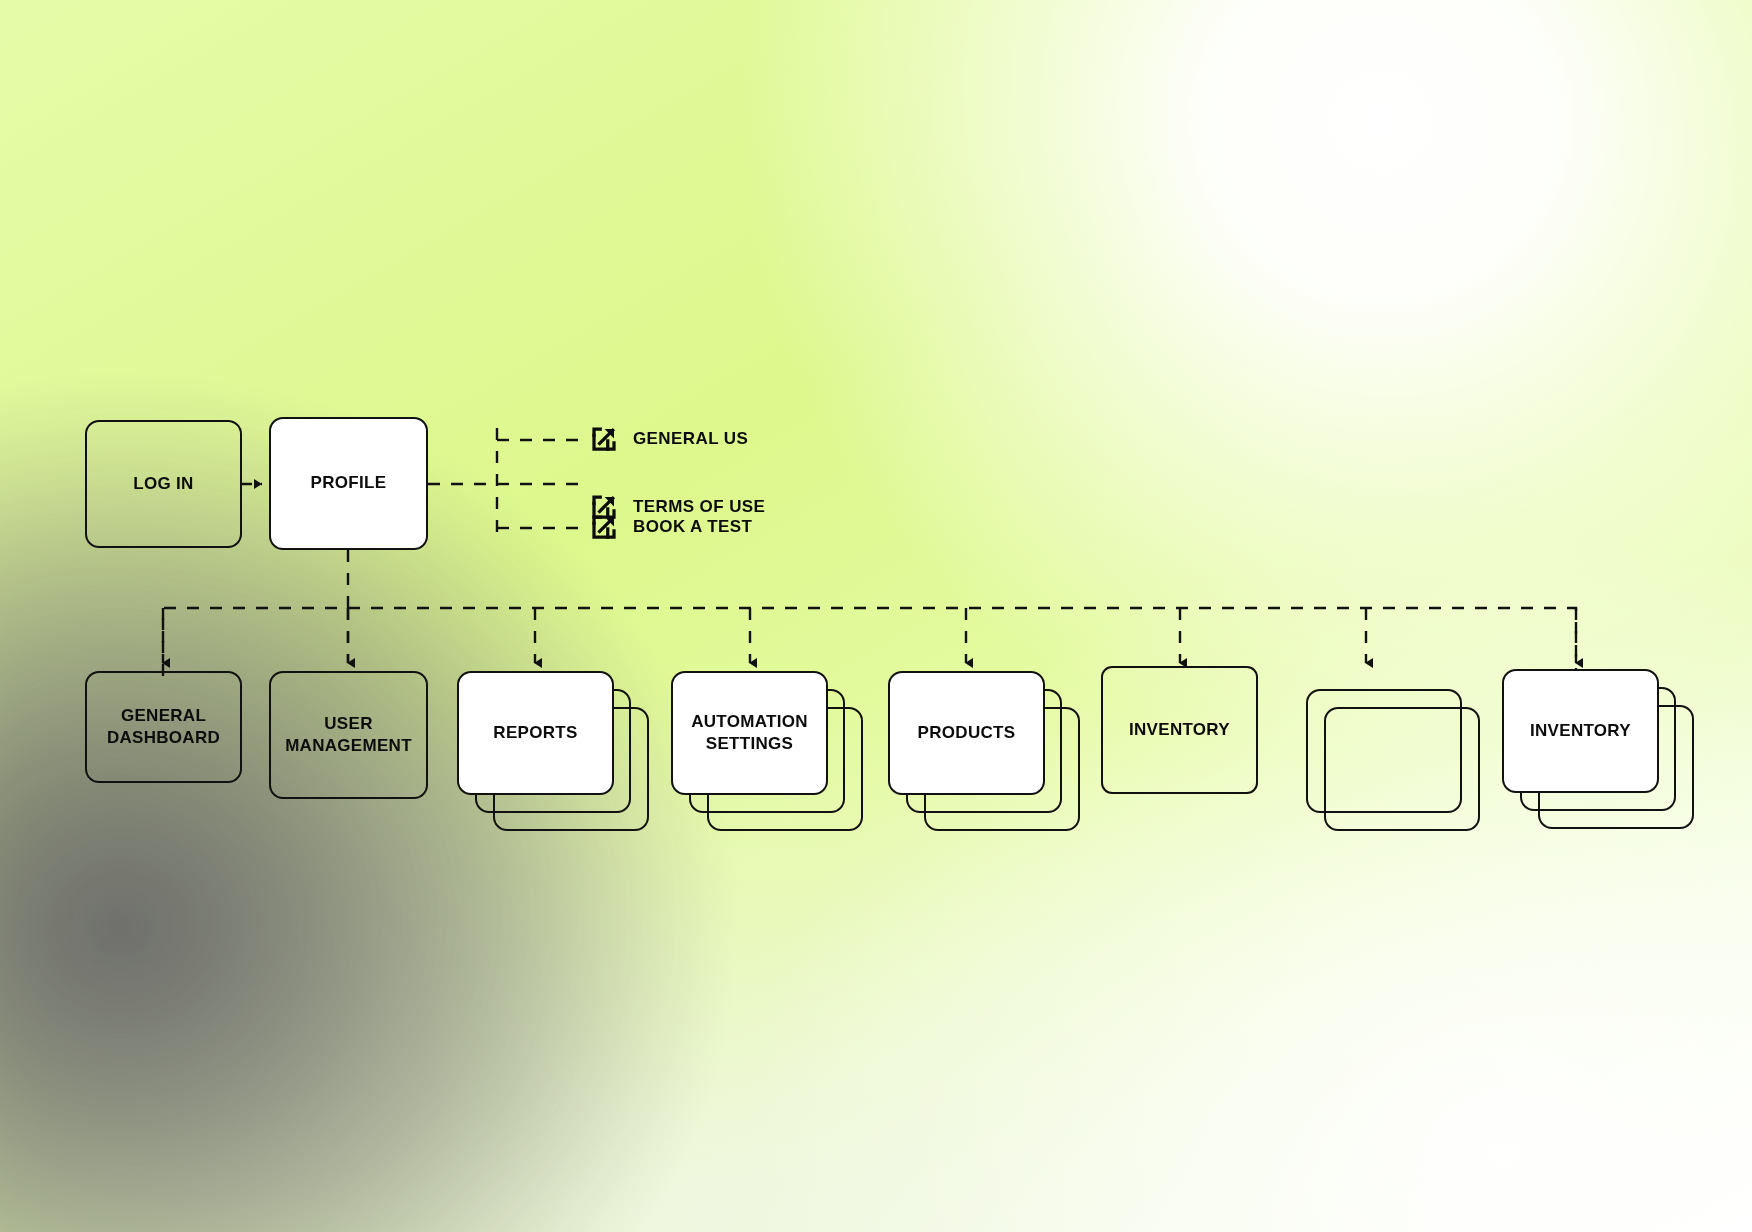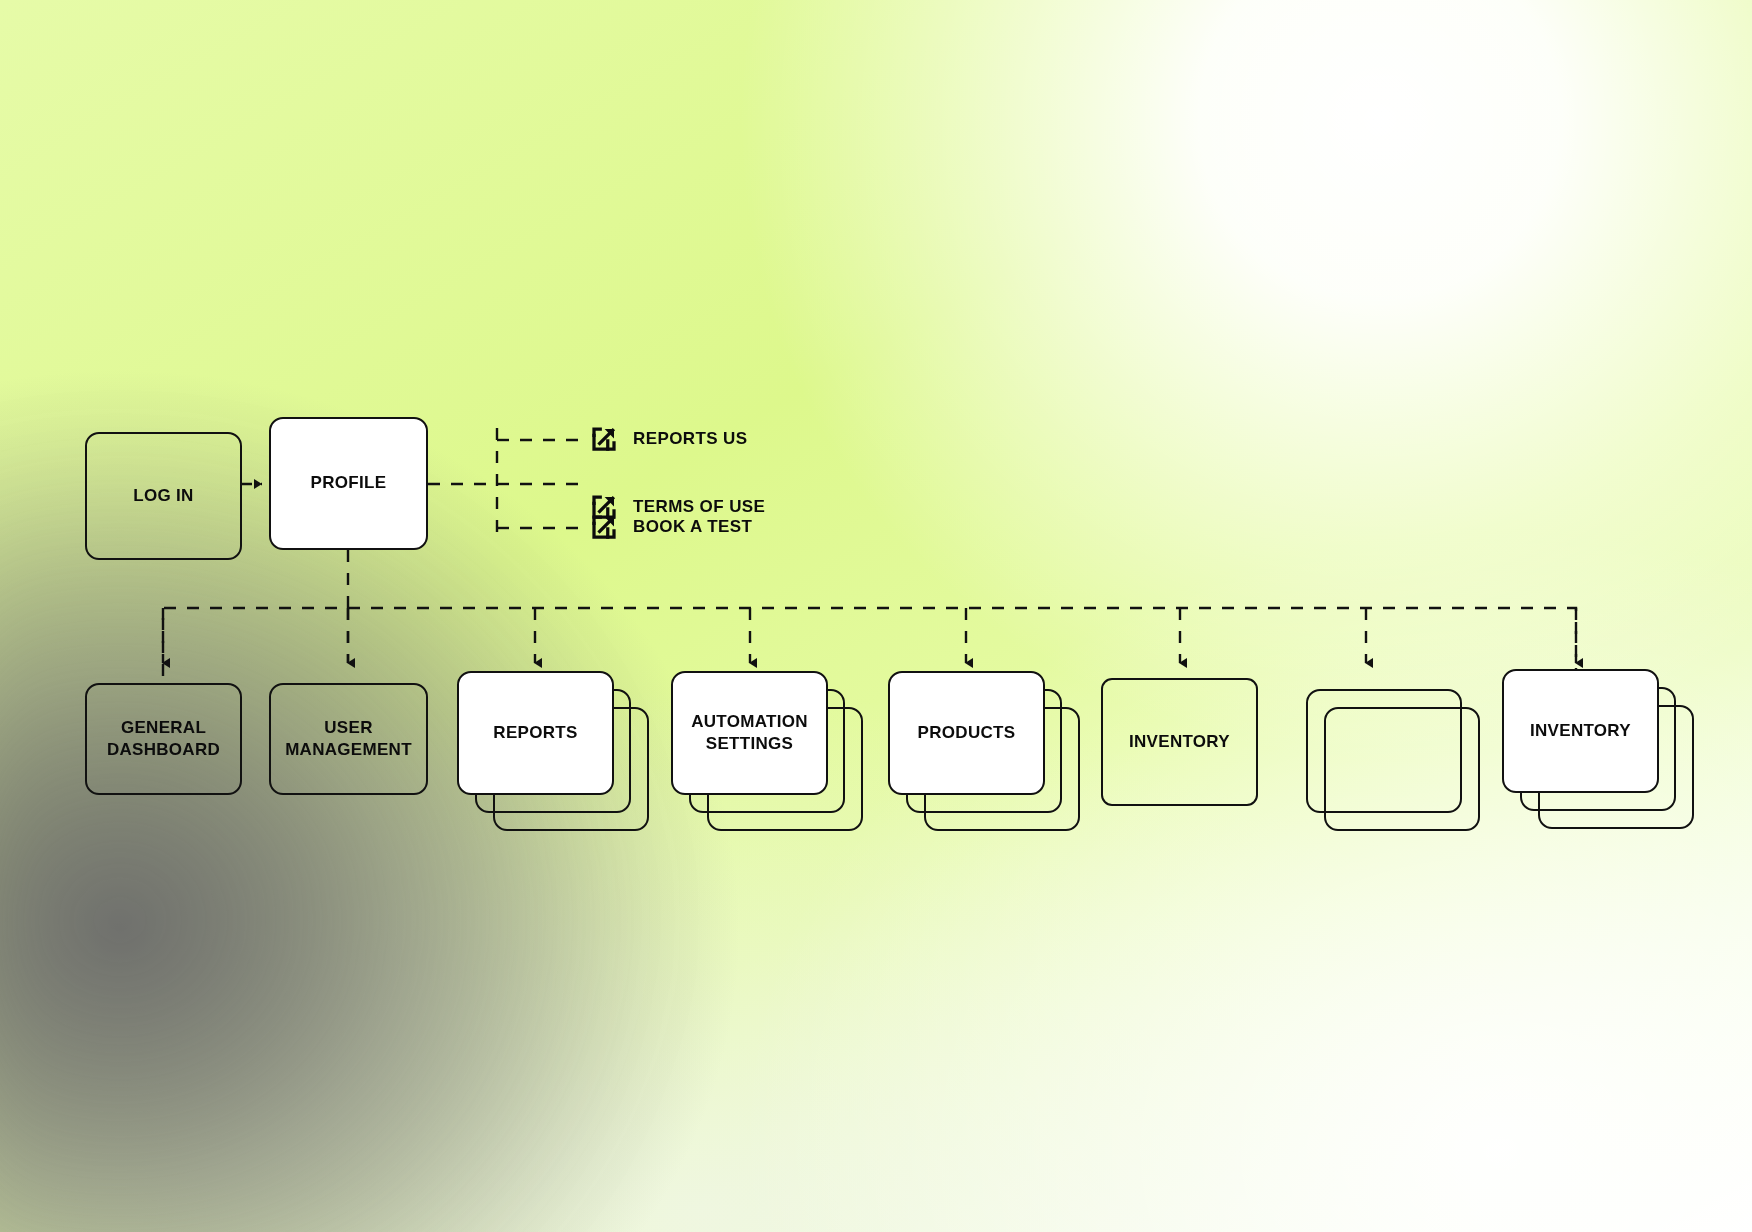--- a/index.html
+++ b/index.html
@@ -62,21 +62,21 @@
     justify-content: center;
     text-align: center;
     font-size: 17px;
     font-weight: 700;
     letter-spacing: 0.3px;
     color: #0c0c0c;
     line-height: 1.3;
     padding: 6px 10px;
     z-index: 5;
   }
-  .node.ghost  { background: transparent; margin-top: 12px; }
+  .node.ghost  { background: transparent; }
   .node.solid  { background: #ffffff; }
 
   .stack-wrap { position: absolute; z-index: 4; }
   .stack-layer {
     position: absolute;
     border: 2.2px solid #111111;
     border-radius: 14px;
     background: transparent;
   }
 
@@ -147,21 +147,21 @@
   </div>
 
   <div class="ext-link" style="left:589px; top:424px;">
     <svg class="ext-icon" viewBox="0 0 24 24">
       <path d="M4 9 L4 20 L15 20 L15 13.5" fill="none" stroke="#0c0c0c" stroke-width="2.6" stroke-linecap="square"></path>
       <path d="M4 9 L4 4 L9 4" fill="none" stroke="#0c0c0c" stroke-width="2.6" stroke-linecap="square"></path>
       <path d="M15 20 L20 20 L20 15" fill="none" stroke="#0c0c0c" stroke-width="2.6" stroke-linecap="square"></path>
       <path d="M8.5 15.5 L19 5" fill="none" stroke="#0c0c0c" stroke-width="2.6" stroke-linecap="square"></path>
       <path d="M12.5 4 L20 4 L20 11.5 Z" fill="#0c0c0c"></path>
     </svg>
-    <span class="ext-label">REPORTS US</span>
+    <span class="ext-label">GENERAL US</span>
   </div>
 
   <div class="ext-link" style="left:589px; top:468px;margin-top:24px;">
     <svg class="ext-icon" viewBox="0 0 24 24">
       <path d="M4 9 L4 20 L15 20 L15 13.5" fill="none" stroke="#0c0c0c" stroke-width="2.6" stroke-linecap="square"></path>
       <path d="M4 9 L4 4 L9 4" fill="none" stroke="#0c0c0c" stroke-width="2.6" stroke-linecap="square"></path>
       <path d="M15 20 L20 20 L20 15" fill="none" stroke="#0c0c0c" stroke-width="2.6" stroke-linecap="square"></path>
       <path d="M8.5 15.5 L19 5" fill="none" stroke="#0c0c0c" stroke-width="2.6" stroke-linecap="square"></path>
       <path d="M12.5 4 L20 4 L20 11.5 Z" fill="#0c0c0c"></path>
     </svg>
@@ -176,21 +176,21 @@
       <path d="M8.5 15.5 L19 5" fill="none" stroke="#0c0c0c" stroke-width="2.6" stroke-linecap="square"></path>
       <path d="M12.5 4 L20 4 L20 11.5 Z" fill="#0c0c0c"></path>
     </svg>
     <span class="ext-label">BOOK A TEST</span>
   </div>
 
   <div class="node ghost" style="left:85px; top:671px; width:157px; height:112px;">
     <span>GENERAL DASHBOARD</span>
   </div>
 
-  <div class="node ghost" style="left:269px; top:671px; width:159px; height:112px;">
+  <div class="node ghost" style="left:269px; top:671px; width:159px; height:128px;">
     <span>USER MANAGEMENT</span>
   </div>
 
   <div class="stack-wrap" style="left:457px; top:671px; width:200px; height:160px;">
     <div class="stack-layer" style="left:36px; top:36px; width:156px; height:124px;"></div>
     <div class="stack-layer" style="left:18px; top:18px; width:156px; height:124px;"></div>
   </div>
   <div class="node solid" style="left:457px; top:671px; width:157px; height:124px;">
     <span>REPORTS</span>
   </div>

